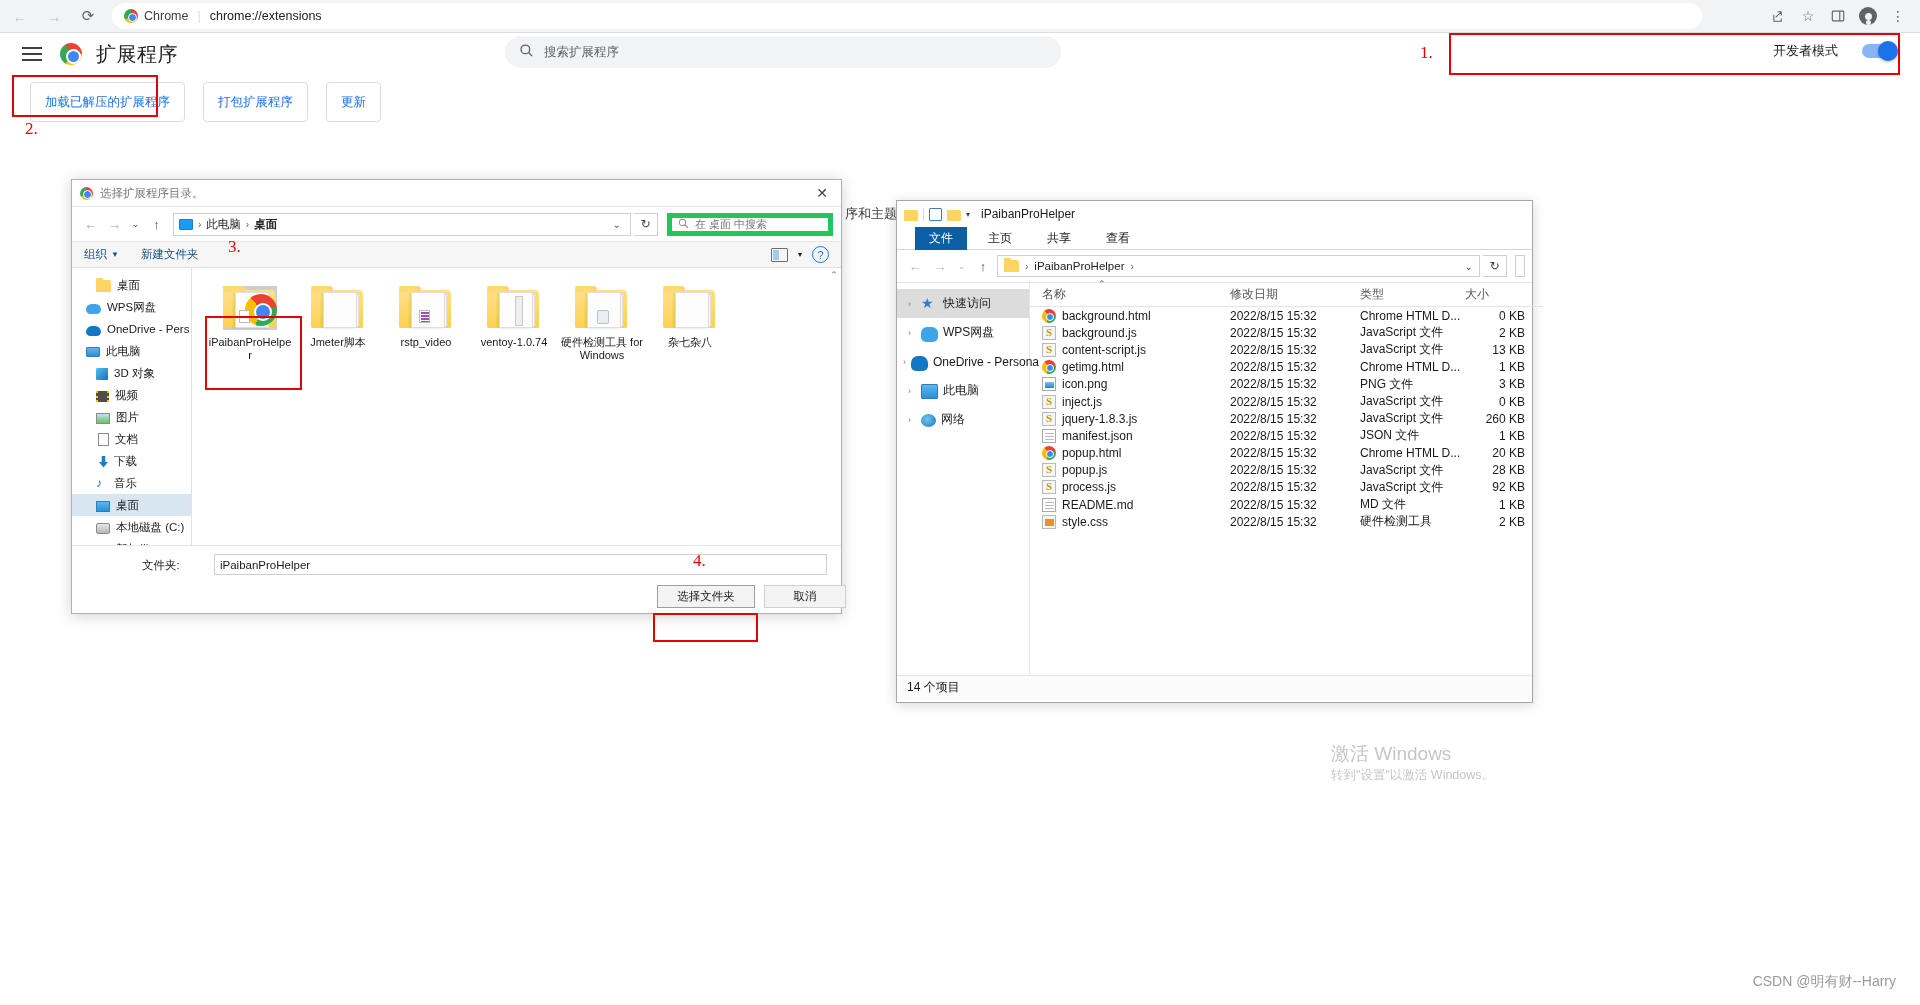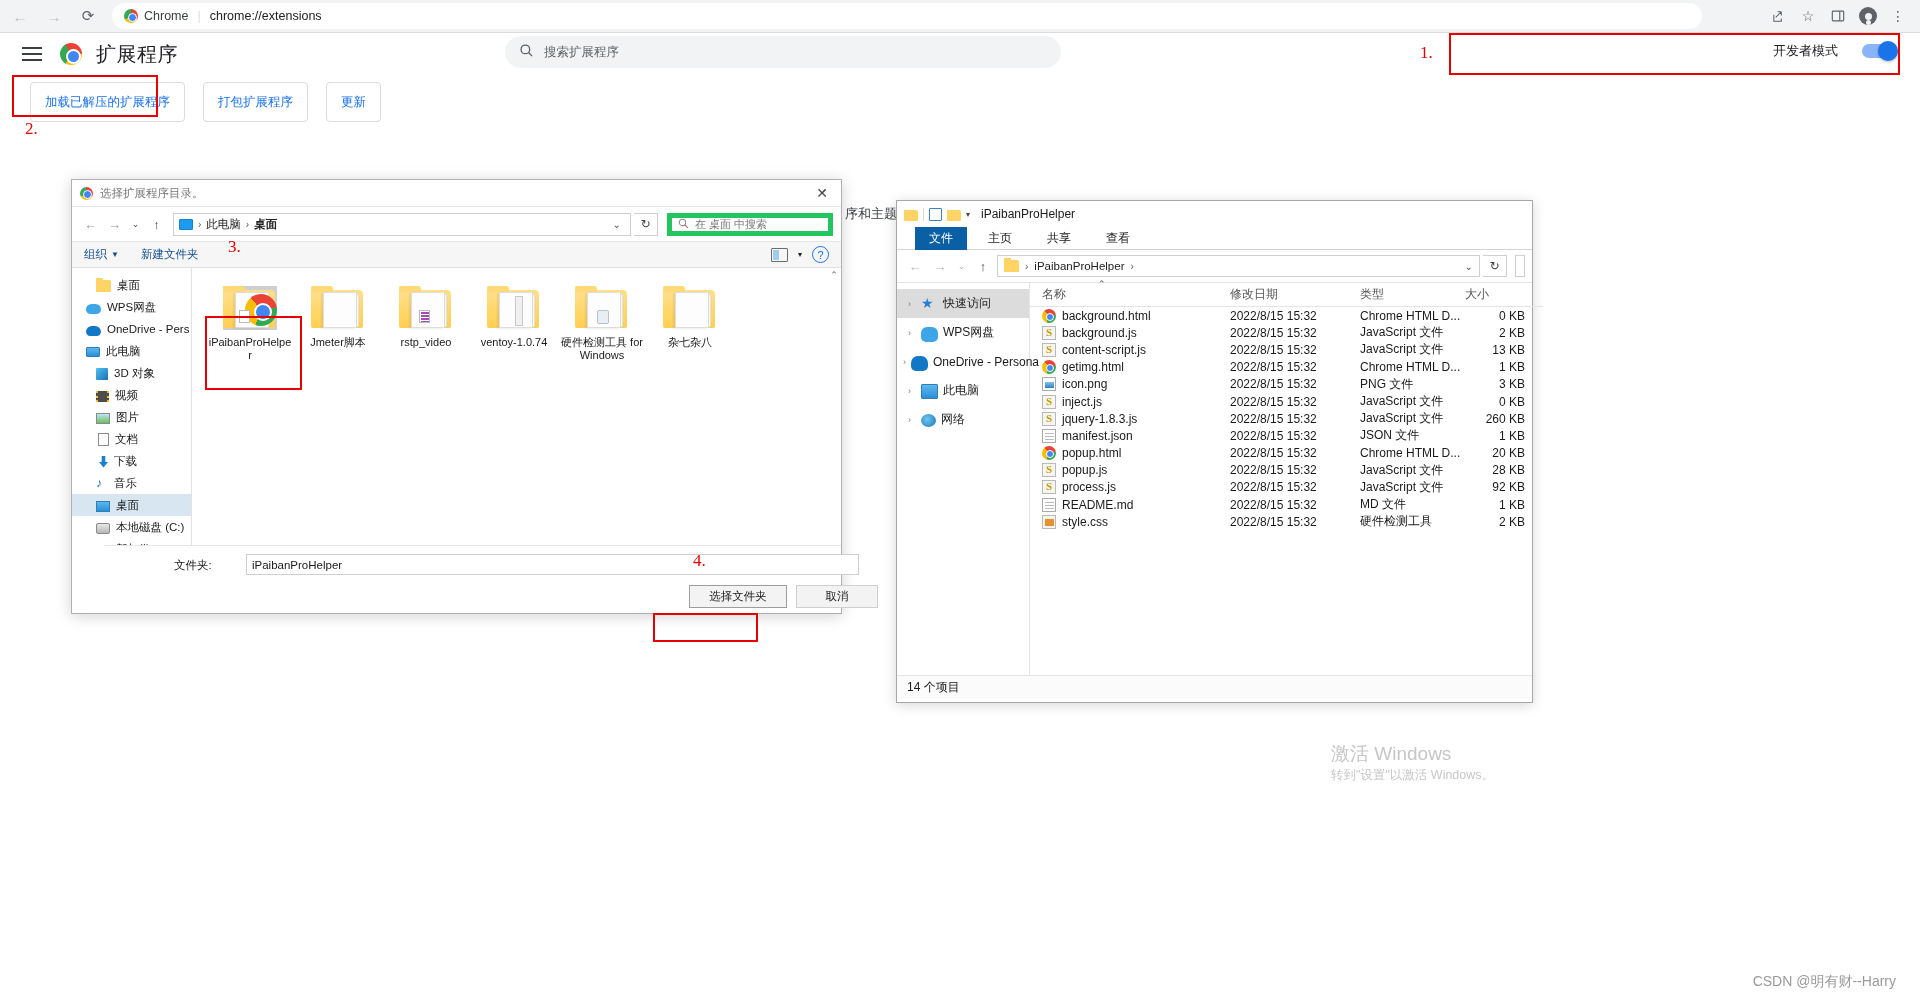--- a/index.html
+++ b/index.html
@@ -233,21 +233,21 @@
   }
   .mini-badge { position: absolute; left: 16px; top: 24px; width: 11px; height: 13px; background: #fff; border: 1px solid #bbb; }
   .mini-badge.purple { left: 20px; background: #fff; }
   .mini-badge.purple::after { content:''; position:absolute; left:1px; top:1px; width:8px; height:10px;
      background: repeating-linear-gradient(#a04fb0 0 2px, #fff 2px 3px); }
   .mini-badge.ruler { left: 28px; top: 10px; width: 8px; height: 30px; background: #efefef; border: 1px solid #c9c9c9; }
   .mini-badge.wrench { left: 22px; top: 24px; width: 12px; height: 14px; background: #e8eef2; border: 1px solid #b7c2c9; border-radius: 2px; }
   .file-cell.selected .folder-ico { background: #cfcfcf; }
   .file-name { font-size: 11px; color: #1a1a1a; text-align: center; line-height: 13px; max-width: 86px; word-break: break-all; }
 
-  #picker-footer { height: 60px; border-top: 1px solid #e6e6e6; position: relative; margin-left: 32px; }
+  #picker-footer { height: 60px; border-top: 1px solid #e6e6e6; position: relative; }
   #pf-label { position: absolute; left: 70px; top: 12px; font-size: 11.5px; color: #1a1a1a; }
   #pf-input {
     position: absolute; left: 142px; top: 8px; width: 613px; height: 21px;
     border: 1px solid #cfcfcf; background: #fff; display: flex; align-items: center; padding-left: 5px;
     font-size: 11.5px; color: #1a1a1a;
   }
   #pf-select {
     position: absolute; left: 585px; top: 39px; width: 98px; height: 23px;
     border: 1px solid #9e9e9e; background: #f3f3f3; display: flex; align-items: center; justify-content: center;
     font-size: 11.5px; color: #1a1a1a;

